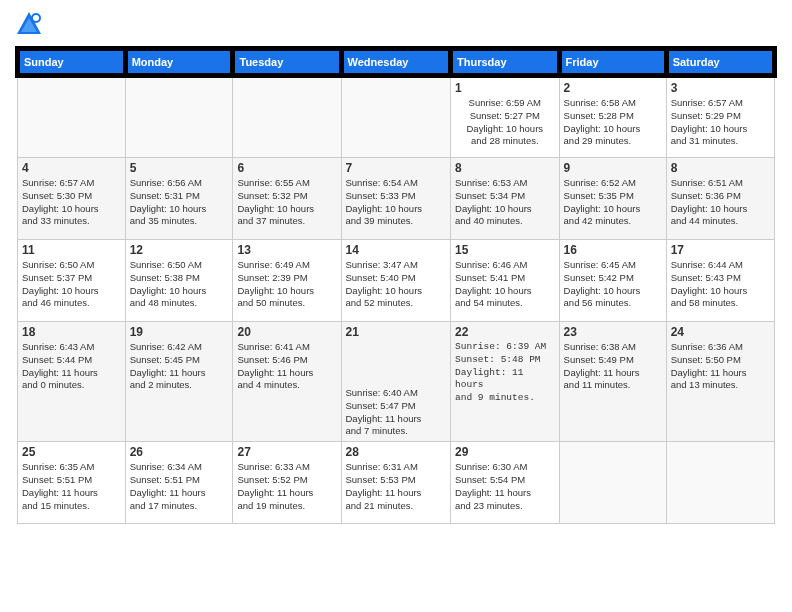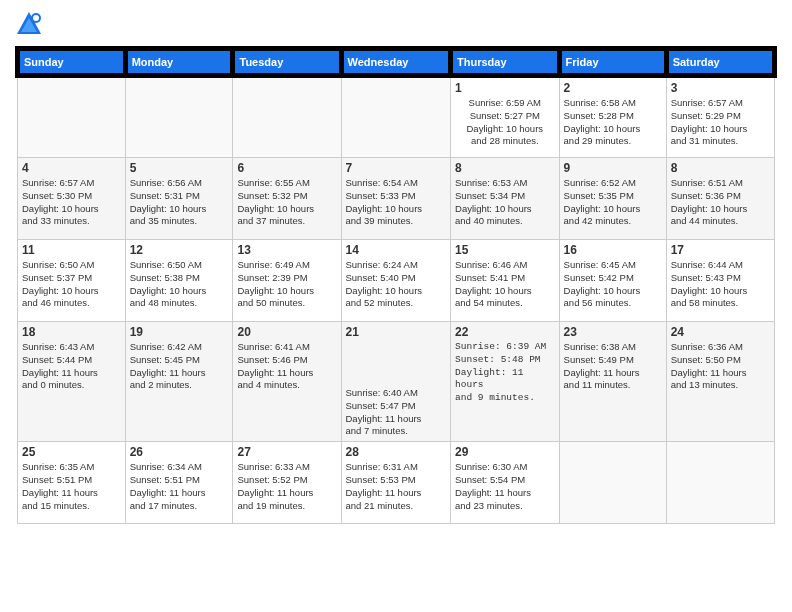--- a/index.html
+++ b/index.html
@@ -221,21 +221,21 @@
           </td>
           <td>
             <div class="day-num">13</div>
             <div class="cell-text" style="white-space: pre-line;">Sunrise: 6:49 AM
 Sunset: 2:39 PM
 Daylight: 10 hours
 and 50 minutes.</div>
           </td>
           <td>
             <div class="day-num">14</div>
-            <div class="cell-text" style="white-space: pre-line;">Sunrise: 6:24 AM
+            <div class="cell-text" style="white-space: pre-line;">Sunrise: 3:47 AM
 Sunset: 5:40 PM
 Daylight: 10 hours
 and 52 minutes.</div>
           </td>
           <td>
             <div class="day-num">15</div>
             <div class="cell-text" style="white-space: pre-line;">Sunrise: 6:46 AM
 Sunset: 5:41 PM
 Daylight: 10 hours
 and 54 minutes.</div>

